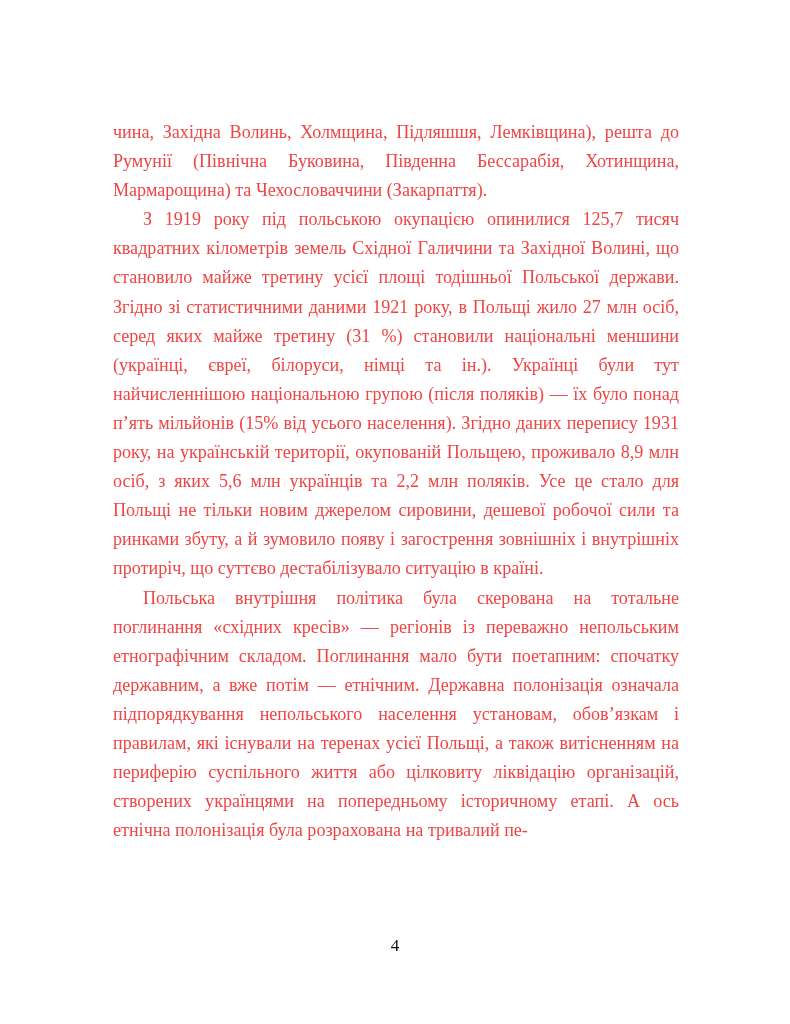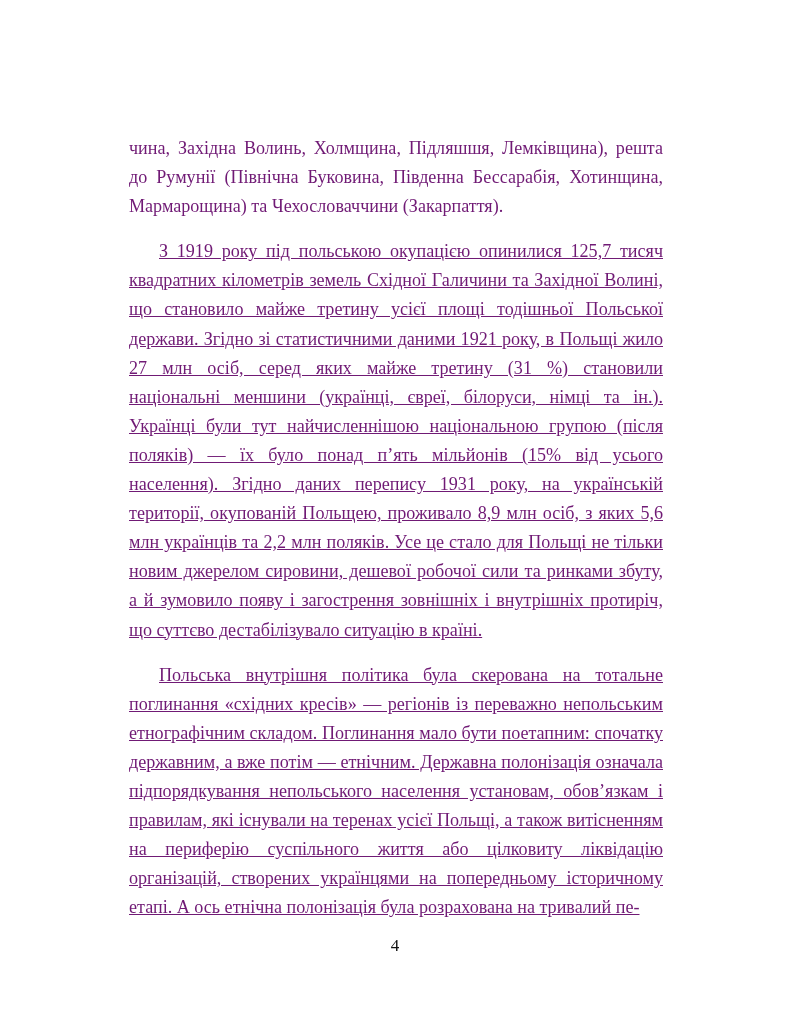--- a/index.html
+++ b/index.html
@@ -23,31 +23,30 @@
     height: 1024px;
     box-sizing: border-box;
   }
   .text-block {
     position: absolute;
     left: 113px;
     top: 118px;
     width: 566px;
   }
   .para {
-    margin: 16px;
+    margin: 0;
     font-size: 18.1px;
     line-height: 29.1px;
     text-align: justify;
     text-justify: inter-word;
-    color: #701a75;
+    color: #ef4444;
     hyphens: manual;
   }
   .para.indent {
     text-indent: 30px;
-    text-decoration: underline;
   }
   .page-number {
     position: absolute;
     top: 936px;
     left: 0;
     width: 790px;
     text-align: center;
     font-size: 17px;
     line-height: 20px;
     color: #111111;

